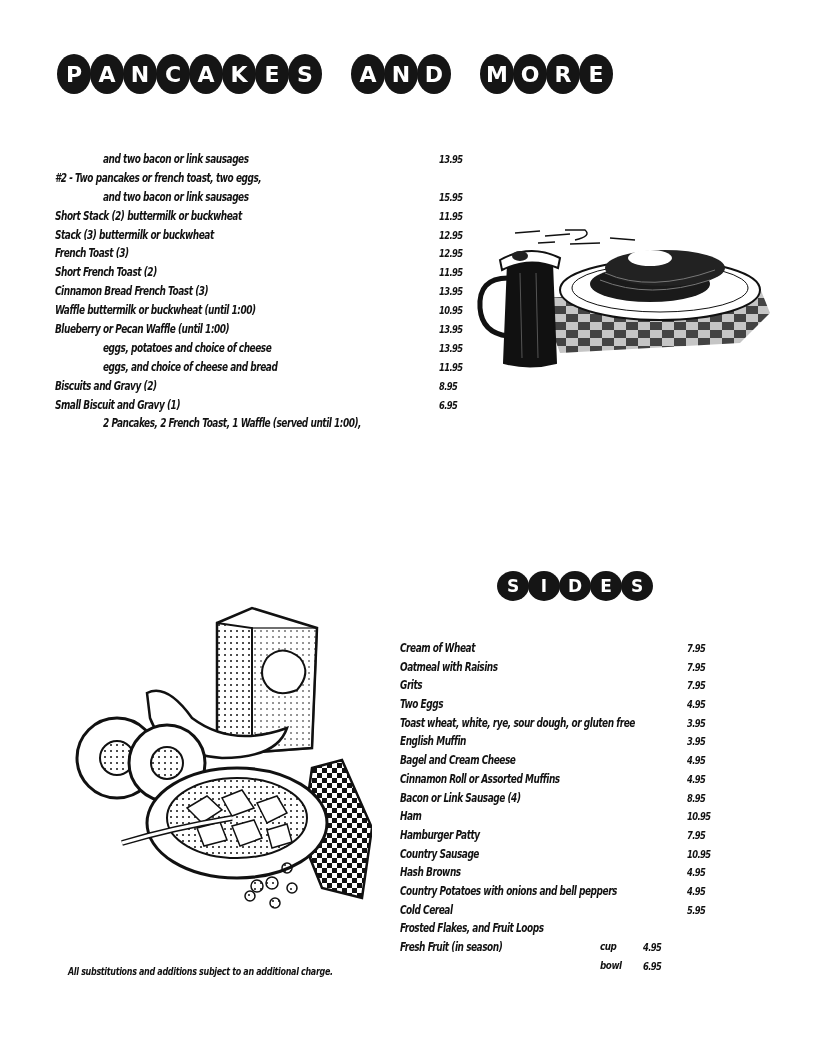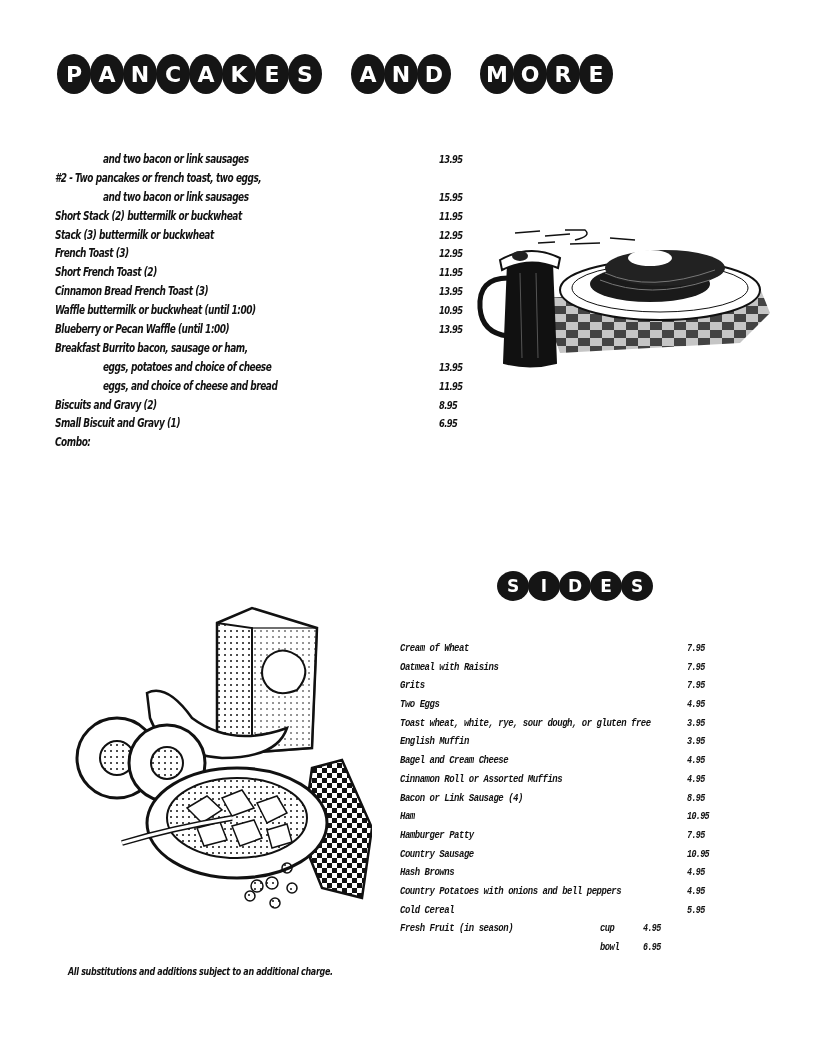--- a/index.html
+++ b/index.html
@@ -18,21 +18,21 @@
   .menu { position:absolute; left:55px; top:150px; width:420px; }
   .line { position:relative; height:18.9px; font-size:11.5px; font-style:italic; font-weight:bold;
           font-family:"DejaVu Sans", sans-serif; letter-spacing:-0.6px; transform-origin:left;
           white-space:nowrap; line-height:18.9px; }
   .line .txt { display:inline-block; transform:scaleX(0.78); transform-origin:left; }
   .line.indent .txt { margin-left:48px; }
   .price { position:absolute; left:384px; top:0; font-size:10.5px; font-weight:bold; font-style:italic;
            transform:scaleX(0.8); transform-origin:left; letter-spacing:-0.8px; }
 
   .sides { position:absolute; left:400px; top:639px; width:330px; }
-  .sides .line { height:18.7px; line-height:18.7px;font-family:Liberation Mono, monospace; }
+  .sides .line { height:18.7px; line-height:18.7px; }
   .sides .price { left:287px; }
   .sides .qty-label { position:absolute; left:200px; top:0; font-size:11px; font-weight:bold; font-style:italic;
           transform:scaleX(0.8); transform-origin:left; }
   .sides .qty-price { position:absolute; left:243px; top:0; font-size:10.5px; font-weight:bold; font-style:italic;
           transform:scaleX(0.8); transform-origin:left; letter-spacing:-0.8px; }
 
   .footnote { position:absolute; left:68px; top:966px; font-size:10px; font-style:italic; font-weight:bold;
           font-family:"DejaVu Sans", sans-serif; transform:scaleX(0.8); transform-origin:left; white-space:nowrap; letter-spacing:-0.4px; }
 
   .illus-pancakes { position:absolute; left:470px; top:218px; width:300px; height:155px; }
@@ -69,26 +69,25 @@
   <div class="line indent"><span class="txt">and two bacon or link sausages</span><span class="price">13.95</span></div>
   <div class="line"><span class="txt">#2 - Two pancakes or french toast, two eggs,</span><span class="price"></span></div>
   <div class="line indent"><span class="txt">and two bacon or link sausages</span><span class="price">15.95</span></div>
   <div class="line"><span class="txt">Short Stack (2) buttermilk or buckwheat</span><span class="price">11.95</span></div>
   <div class="line"><span class="txt">Stack (3) buttermilk or buckwheat</span><span class="price">12.95</span></div>
   <div class="line"><span class="txt">French Toast (3)</span><span class="price">12.95</span></div>
   <div class="line"><span class="txt">Short French Toast (2)</span><span class="price">11.95</span></div>
   <div class="line"><span class="txt">Cinnamon Bread French Toast (3)</span><span class="price">13.95</span></div>
   <div class="line"><span class="txt">Waffle buttermilk or buckwheat (until 1:00)</span><span class="price">10.95</span></div>
   <div class="line"><span class="txt">Blueberry or Pecan Waffle (until 1:00)</span><span class="price">13.95</span></div>
-  <div class="line"><span class="txt">Breakfast Burrito bacon, sausage or ham,</span><span class="price"></span></div>
   <div class="line indent"><span class="txt">eggs, potatoes and choice of cheese</span><span class="price">13.95</span></div>
   <div class="line indent"><span class="txt">eggs, and choice of cheese and bread</span><span class="price">11.95</span></div>
   <div class="line"><span class="txt">Biscuits and Gravy (2)</span><span class="price">8.95</span></div>
   <div class="line"><span class="txt">Small Biscuit and Gravy (1)</span><span class="price">6.95</span></div>
-  <div class="line"><span class="txt">Combo:</span><span class="price"></span></div>
+  <div class="line indent"><span class="txt">2 Pancakes, 2 French Toast, 1 Waffle (served until 1:00),</span><span class="price"></span></div>
 </div>
 
 <svg class="illus-pancakes" viewBox="0 0 300 155">
   <defs>
     <pattern id="check" width="24" height="16" patternUnits="userSpaceOnUse">
       <rect width="12" height="8" fill="#222"></rect>
       <rect x="12" y="8" width="12" height="8" fill="#222"></rect>
       <rect x="12" y="0" width="12" height="8" fill="#bbb"></rect>
       <rect x="0" y="8" width="12" height="8" fill="#bbb"></rect>
     </pattern>
@@ -189,20 +188,21 @@
   <div class="line"><span class="txt">English Muffin</span><span class="price">3.95</span></div>
   <div class="line"><span class="txt">Bagel and Cream Cheese</span><span class="price">4.95</span></div>
   <div class="line"><span class="txt">Cinnamon Roll or Assorted Muffins</span><span class="price">4.95</span></div>
   <div class="line"><span class="txt">Bacon or Link Sausage (4)</span><span class="price">8.95</span></div>
   <div class="line"><span class="txt">Ham</span><span class="price">10.95</span></div>
   <div class="line"><span class="txt">Hamburger Patty</span><span class="price">7.95</span></div>
   <div class="line"><span class="txt">Country Sausage</span><span class="price">10.95</span></div>
   <div class="line"><span class="txt">Hash Browns</span><span class="price">4.95</span></div>
   <div class="line"><span class="txt">Country Potatoes with onions and bell peppers</span><span class="price">4.95</span></div>
   <div class="line"><span class="txt">Cold Cereal</span><span class="price">5.95</span></div>
+  <div class="line"><span class="txt">Frosted Flakes, and Fruit Loops</span><span class="price"></span></div>
   <div class="line">
     <span class="txt">Fresh Fruit (in season)</span>
     <span class="qty-label">cup</span>
     <span class="qty-price">4.95</span>
   </div>
   <div class="line">
     <span class="qty-label">bowl</span>
     <span class="qty-price">6.95</span>
   </div>
 </div>

